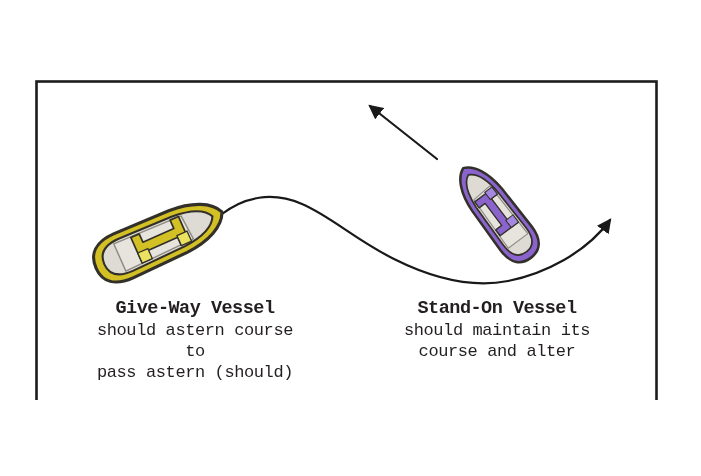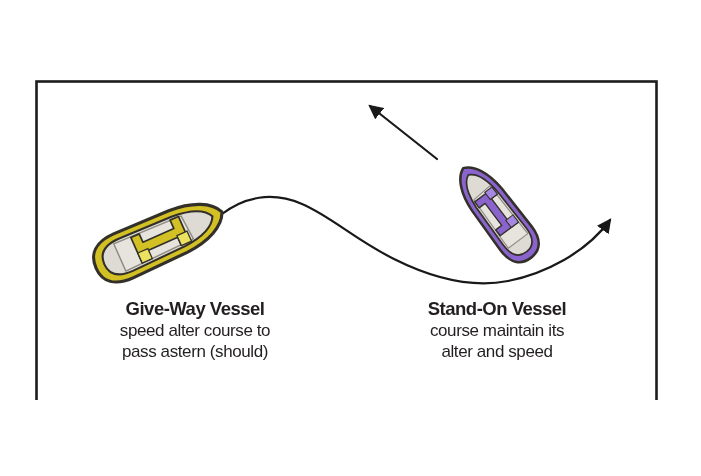--- a/index.html
+++ b/index.html
@@ -1,21 +1,21 @@
 <!DOCTYPE html>
 <html style="--background: #ffffff; --frame_border: #1c1c1c; --arrow: #191919; --outline: #33302a; --deck: #dedbd5; --text: #231f20; --give_way_hull: #d3c024; --give_way_seat: #ebe35f; --stand_on_hull: #8a64cc; --stand_on_seat: #a688e2;"><head>
 <meta charset="utf-8">
 <style>
   html, body { margin: 0; padding: 0; background: #ffffff; }
   .stage {
     position: relative;
     width: 701px;
     height: 400px;
     background: var(--background, #ffffff);
-    font-family: Liberation Sans, sans-serif;
+    font-family: Liberation Mono, monospace;
     overflow: hidden;
   }
   .diagram-svg { position: absolute; inset: 0; }
 
   
   .boat .hull    { stroke: var(--outline); stroke-width: 2.4; stroke-linejoin: round; }
   .boat .deck    { fill: var(--deck); stroke: var(--outline); stroke-width: 1.6; stroke-linejoin: round; }
   .boat .cockpit { fill: #e7e4de; stroke: #8f8b84; stroke-width: 1.1; stroke-linejoin: round; }
   .boat .console { stroke: var(--outline); stroke-width: 1.3; stroke-linejoin: round; }
   .boat .seat    { stroke: var(--outline); stroke-width: 1; }
@@ -90,23 +90,23 @@
                C14.5,100 9.5,94 9.5,82 L10.5,38 C11.5,23 15.5,12.5 23,9 Z"></path>
       <path class="cockpit" d="M13,31 L33,29.5 L34.5,87 L11.5,87 Z"></path>
       <path class="console" d="M12.5,33 H33.5 V40 H27 V66 H33.5 V73 H12.5 V66 H19.5 V40 H12.5 Z"></path>
       <rect class="seat" x="25.5" y="31.5" width="8.5" height="8.5"></rect>
       <rect class="seat" x="25.5" y="64.5" width="8.5" height="8.5"></rect>
     </g>
   </svg>
 
   <div class="vessel-label label-give-way">
     <div class="label-title">Give-Way Vessel</div>
-    <div class="label-line">speed alter course to</div>
+    <div class="label-line">should astern course to</div>
     <div class="label-line">pass astern (should)</div>
   </div>
 
   <div class="vessel-label label-stand-on">
     <div class="label-title">Stand-On Vessel</div>
-    <div class="label-line">course maintain its</div>
-    <div class="label-line">alter and speed</div>
+    <div class="label-line">should maintain its</div>
+    <div class="label-line">course and alter</div>
   </div>
 
 </div>
 
 </body></html>

